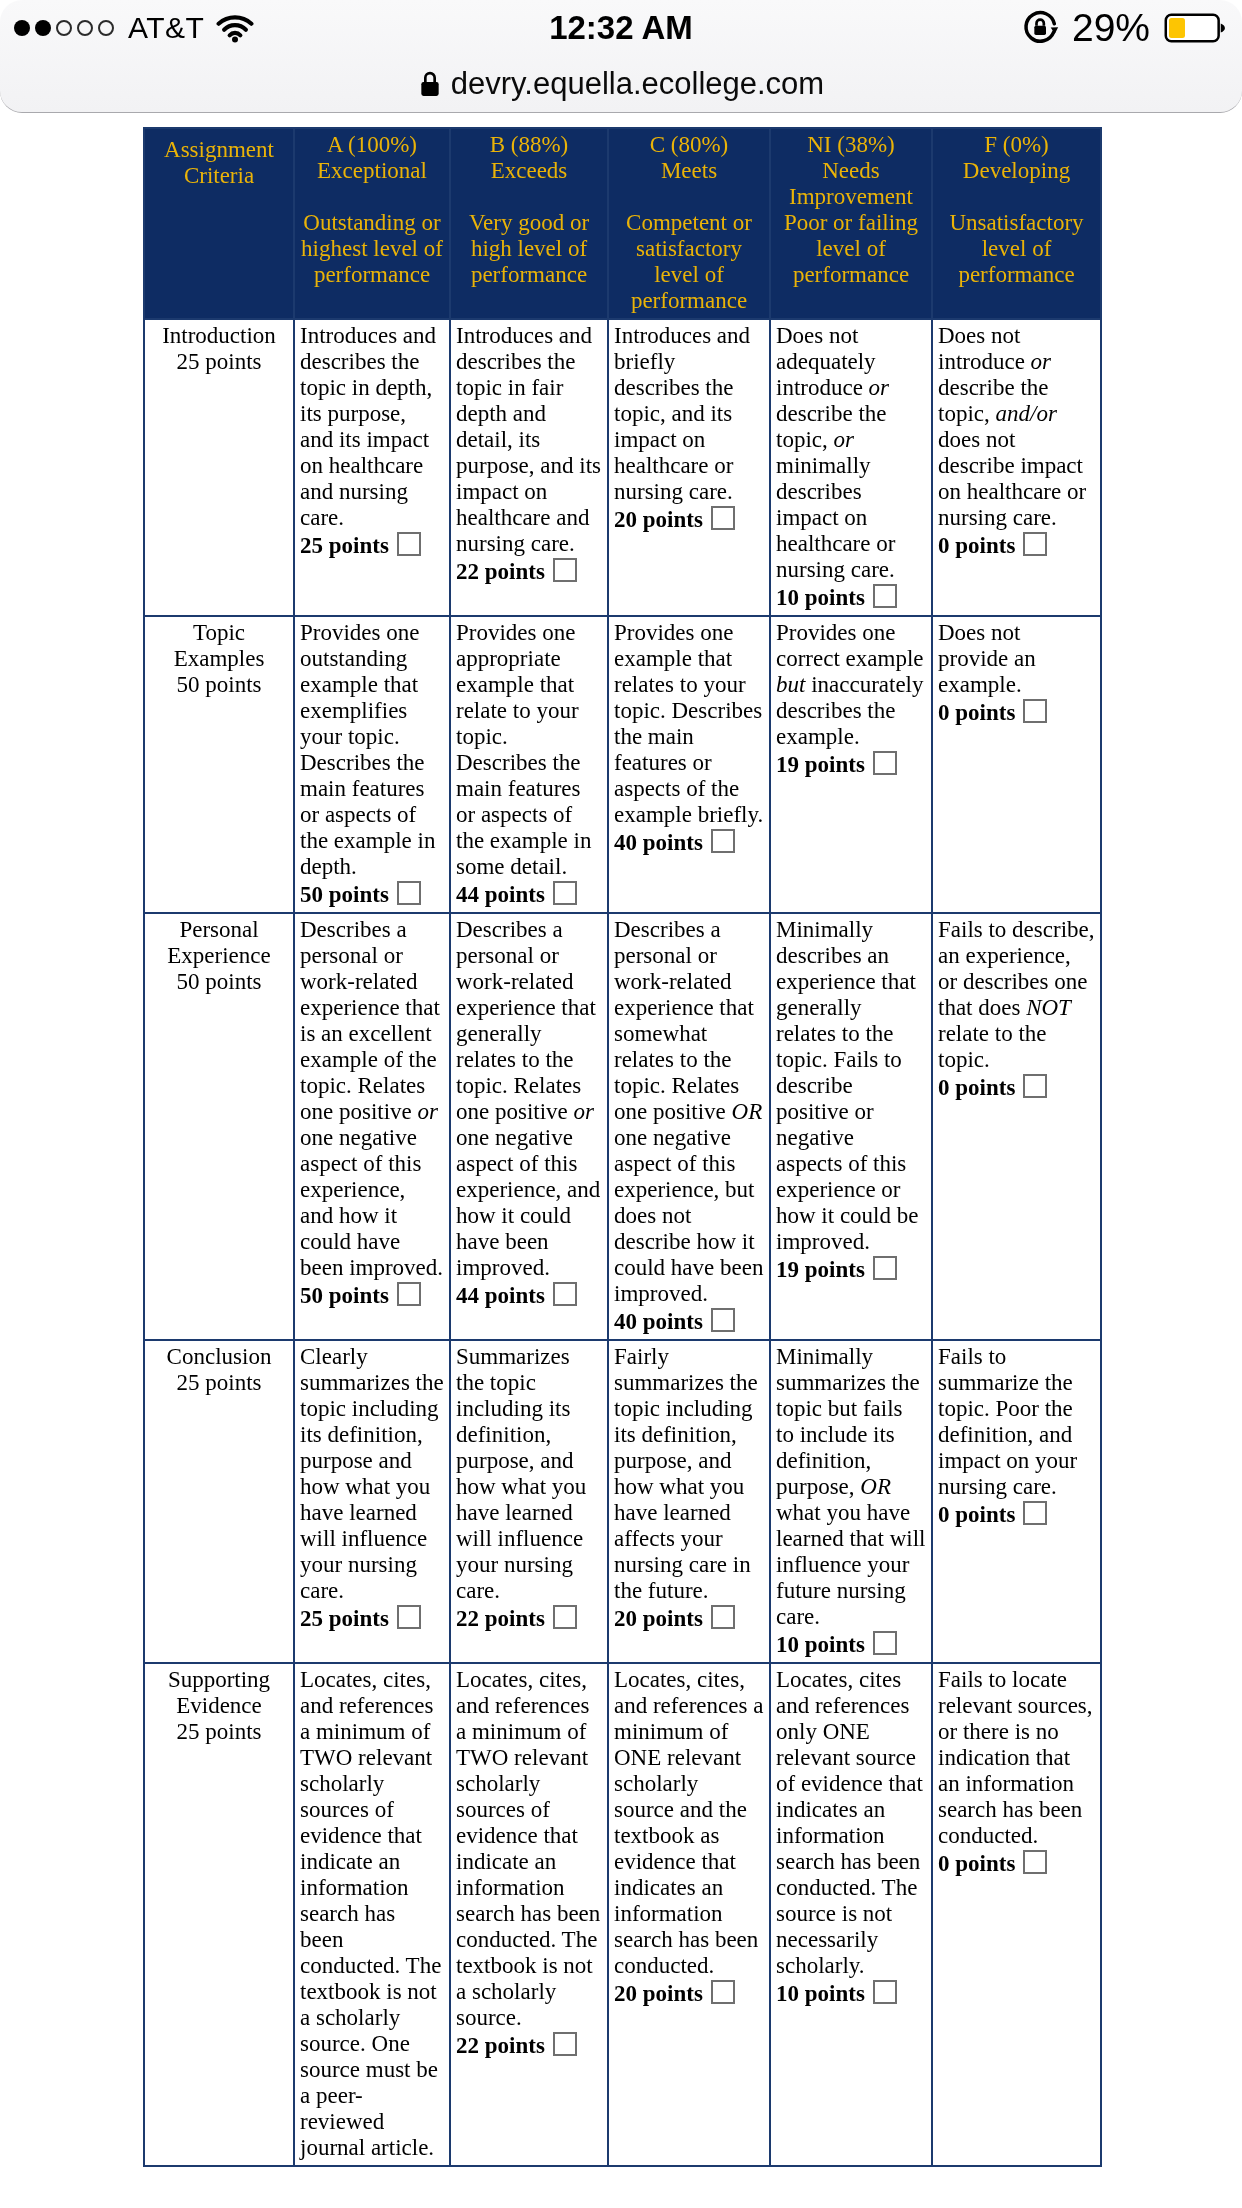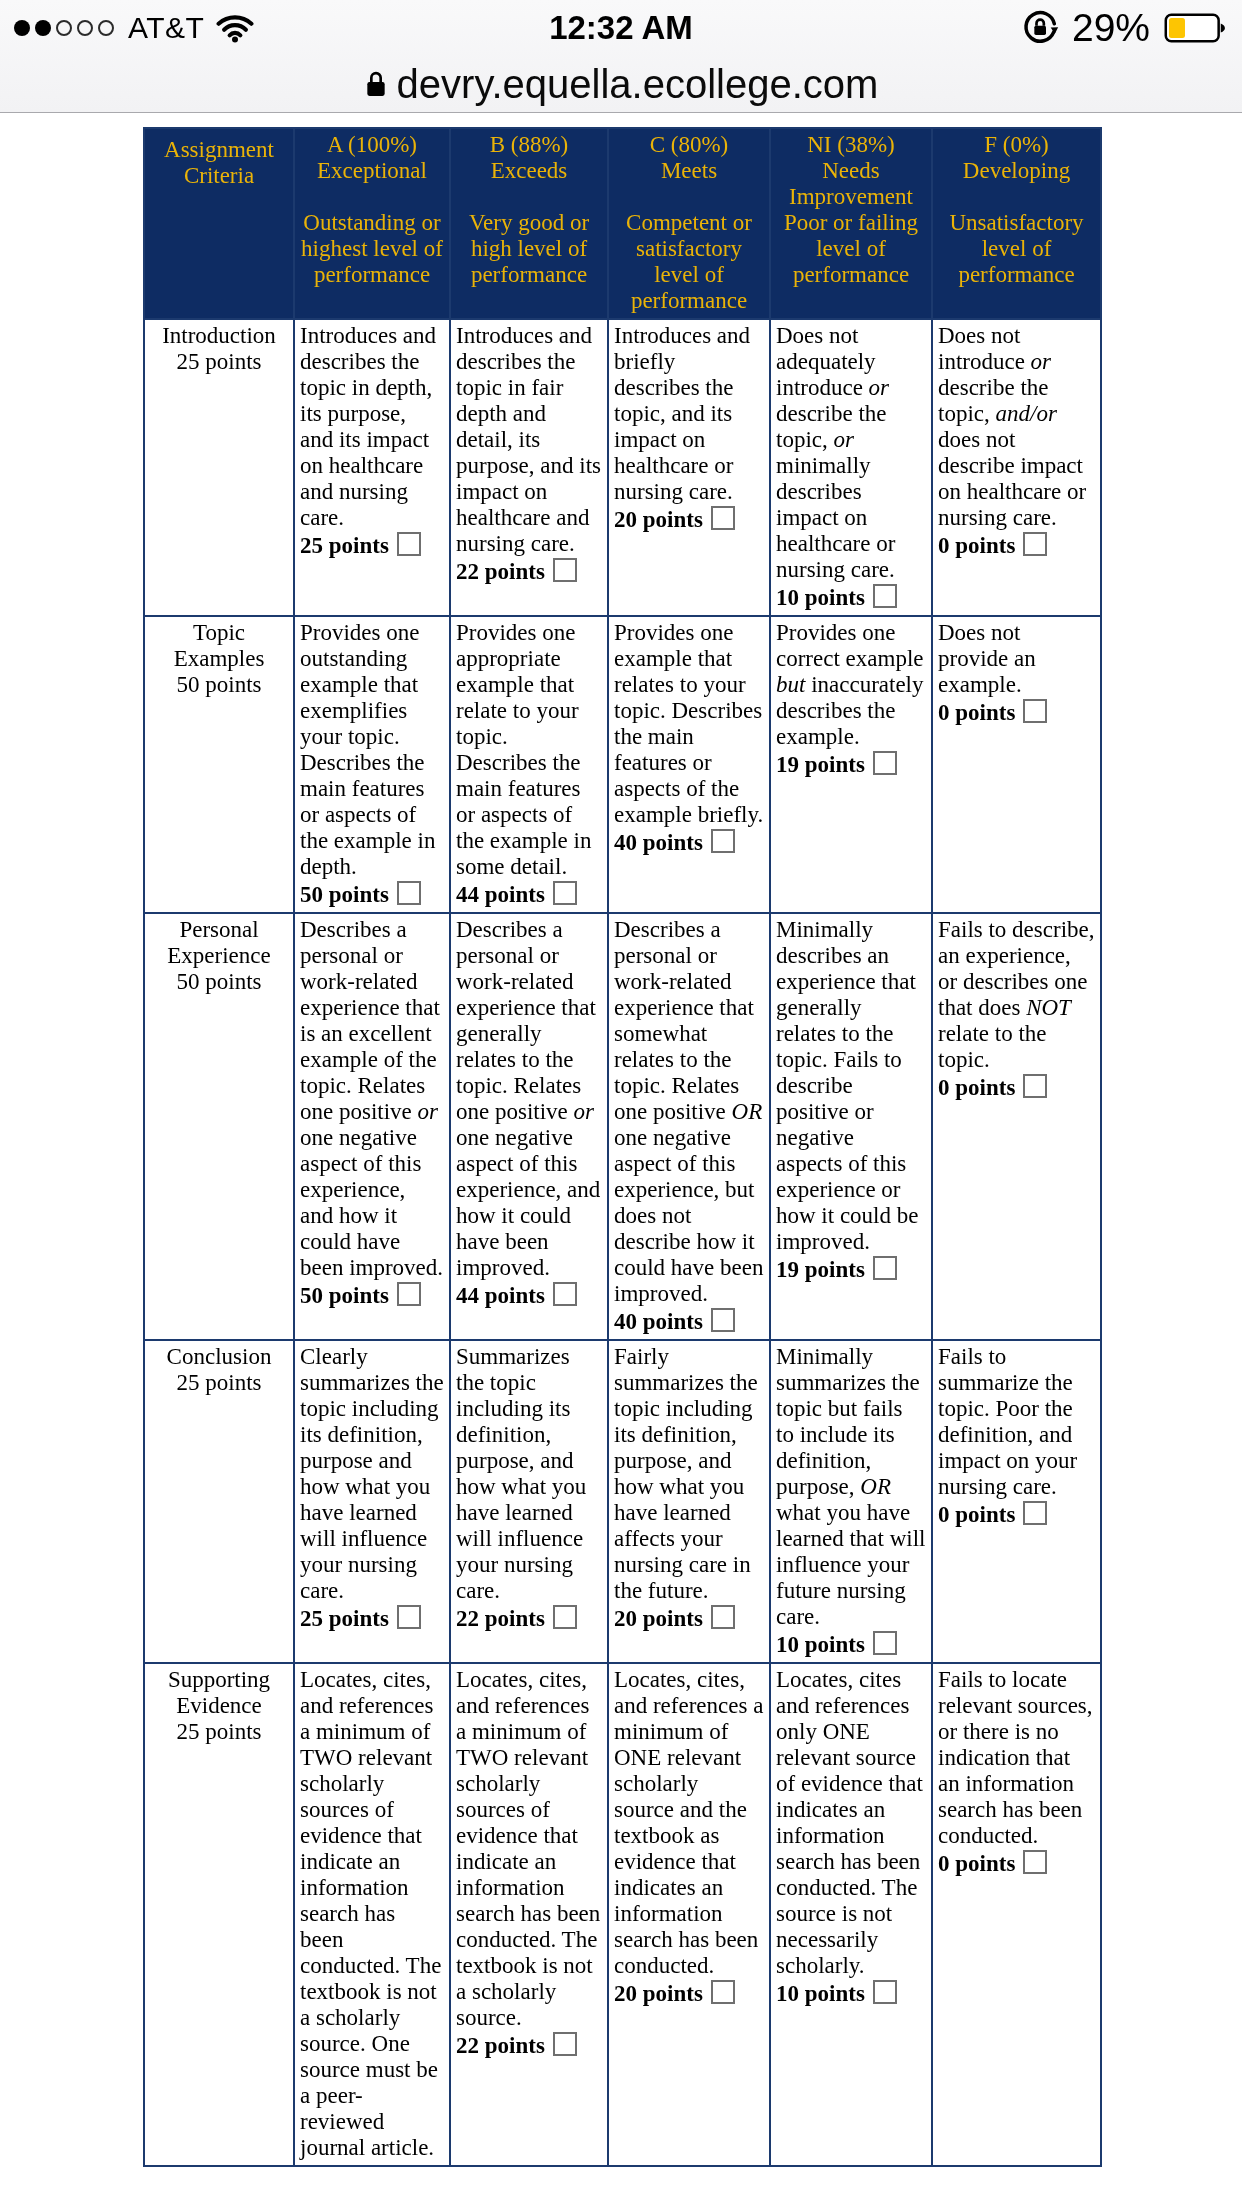--- a/index.html
+++ b/index.html
@@ -6,38 +6,38 @@
   body{
     width:1242px;height:2208px;overflow:hidden;background:#fff;
     font-family:"Liberation Serif","DejaVu Serif",serif;
     -webkit-font-smoothing:antialiased;
   }
   
   .chrome{
     background:linear-gradient(#f9f9fa,#f2f2f4);
     border-bottom:1px solid #a9a9ad;
     height:112px;position:relative;
-    font-family:"Liberation Sans",sans-serif;color:#000;
+    font-family:"Liberation Sans",sans-serif;color:#000;border-radius:22px;
   }
   .statusbar{height:56px;display:flex;align-items:center;padding:0 14px;position:relative;}
   .sb-left{display:flex;align-items:center;gap:6px;}
   .dots{display:flex;align-items:center;gap:5px;margin-right:8px;}
   .dot{width:16px;height:16px;border-radius:50%;box-sizing:border-box;}
   .dot.on{background:#000;}
   .dot.off{border:2px solid #2b2b2b;background:transparent;}
   .carrier{font-size:30px;letter-spacing:.5px;}
   .sb-time{
     position:absolute;left:0;right:0;text-align:center;
     font-size:33px;font-weight:700;pointer-events:none;
   }
   .sb-right{margin-left:auto;display:flex;align-items:center;gap:12px;z-index:2;}
   .pct{font-size:39px;}
   
   .urlbar{height:56px;display:flex;align-items:center;justify-content:center;gap:9px;}
-  .urltext{font-size:40px;color:#0b0b0b;}
+  .urltext{font-size:31px;color:#0b0b0b;}
   
   .page{padding:14px 0 0 143px;}
   .title{
     font-size:47px;font-weight:700;color:#1f3e75;
     font-variant:small-caps;letter-spacing:1px;line-height:1.1;
     margin:0 0 13px 0;
   }
   table.rubric{border-collapse:collapse;table-layout:fixed;width:957px;}
   table.rubric td,table.rubric th{
     border:2px solid #1c3a6e;vertical-align:top;

